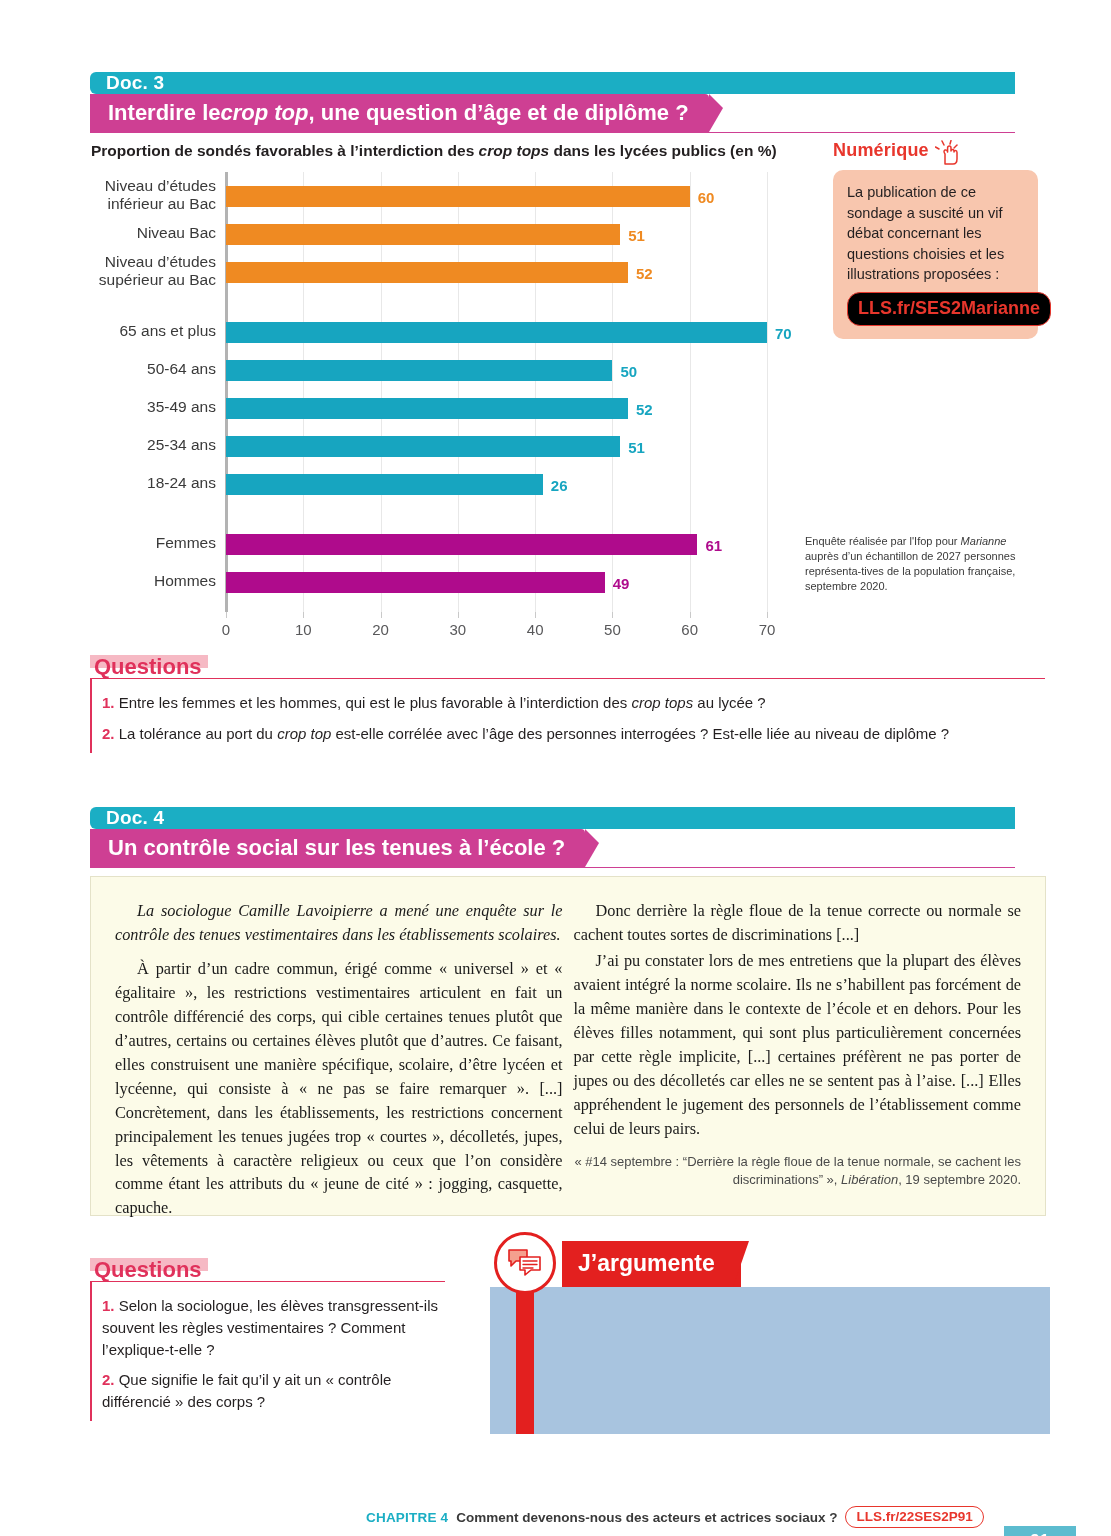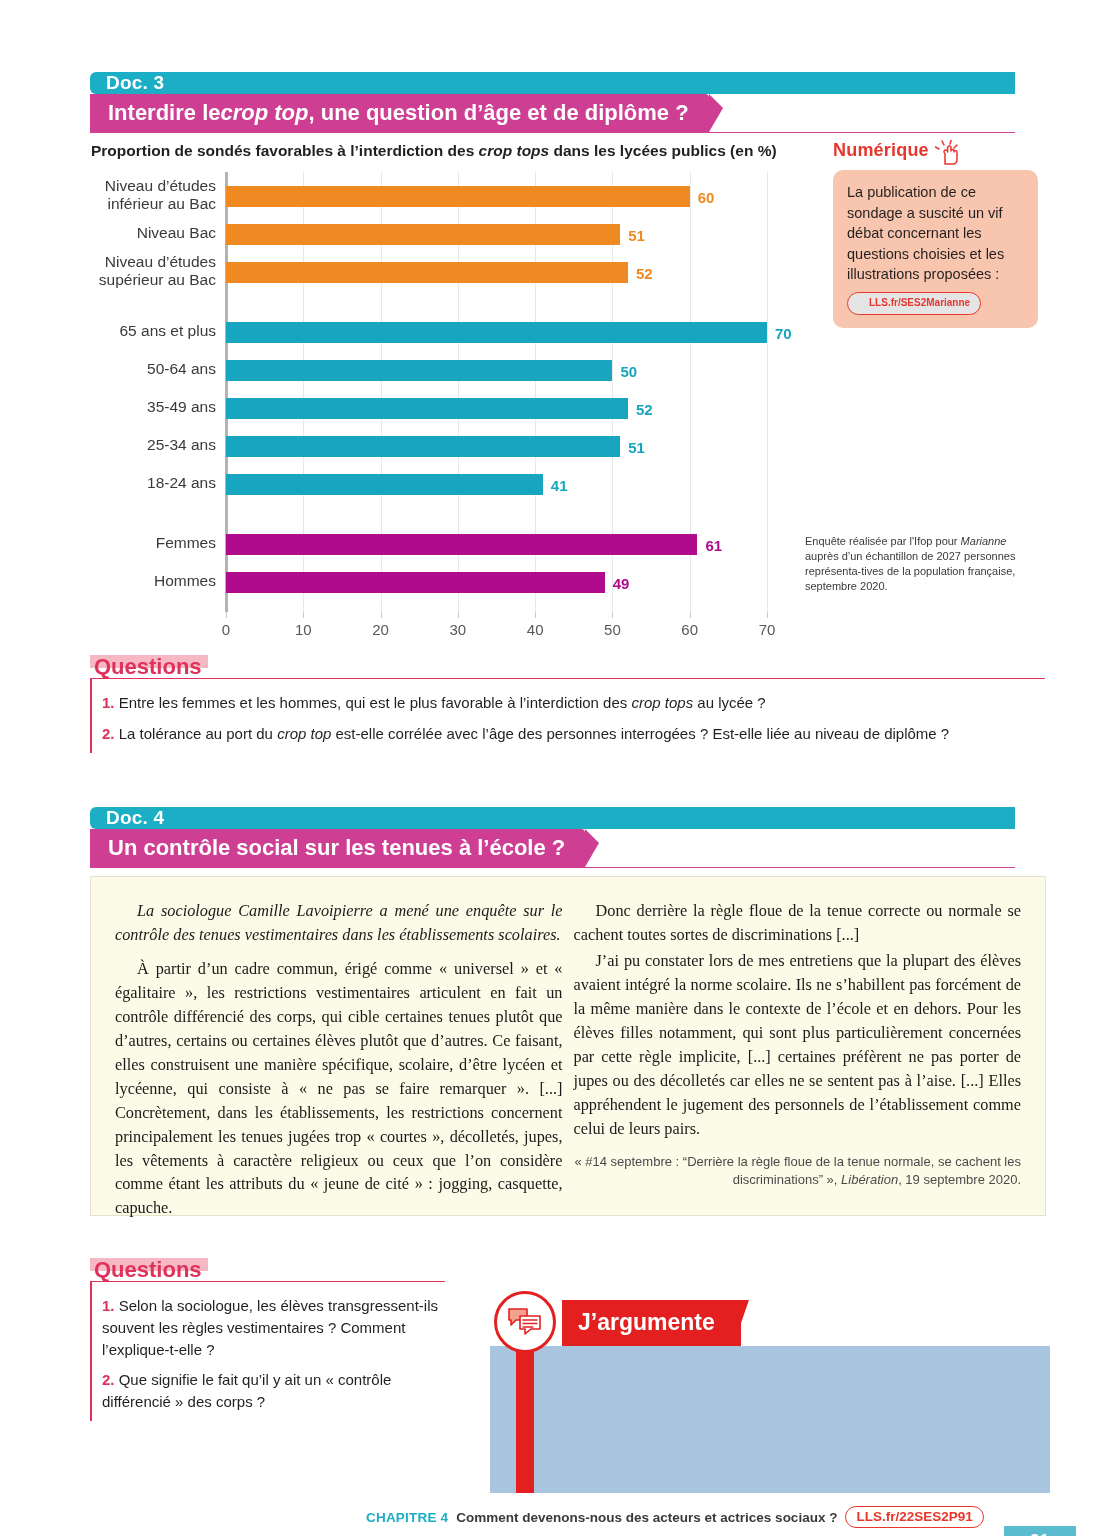--- a/index.html
+++ b/index.html
@@ -50,23 +50,23 @@
   .tickmark { position:absolute; width:1px; height:6px; background:#c9c9c9; }
 
   
   .numerique-wrap { position:absolute; }
   .numerique-title { font-size:18px; font-weight:bold; color:#E8362C; letter-spacing:.2px; }
   .numerique-box {
     background:#F8C6AE; border-radius:10px; padding:12px 14px 13px 14px;
     font-size:14.5px; line-height:1.42; color:#231f20;
   }
   .lls-pill {
-    display:inline-block; margin-top:7px; padding:3px 10px 4px 21px;
-    border:1.4px solid #E8362C; border-radius:13px; background:#e5e5e5;
-    color:#E8362C; font-weight:bold; font-size:10px;
+    display:inline-block; margin-top:7px; padding:3px 10px 4px 10px;
+    border:1.4px solid #E8362C; border-radius:13px; background:#000000;
+    color:#E8362C; font-weight:bold; font-size:18px;
   }
 
   .source-note { position:absolute; font-size:11px; line-height:1.36; color:#3a3a3a; }
   .source-note i { font-style:italic; }
 
   
   .questions { position:absolute; }
   .q-head {
     display:inline-block; font-size:22px; font-weight:bold; color:#E0315B;
     background: linear-gradient(to bottom, #F6B9C4 0%, #F6B9C4 58%, transparent 58%);
@@ -196,21 +196,21 @@
     <div class="barval" style="color: rgb(23, 165, 192); left: 635.886px; top: 408.5px;">52</div>
     <div class="catlabel" style="right: 895px; width: 200px; top: 398.35px;">35-49 ans</div>
     <div class="barrow" style="left: 226px; top: 436px; width: 394.157px;">
       <div class="bar" style="background: rgb(23, 165, 192); width: 100%;"></div>
     </div>
     <div class="barval" style="color: rgb(23, 165, 192); left: 628.157px; top: 446.5px;">51</div>
     <div class="catlabel" style="right: 895px; width: 200px; top: 436.35px;">25-34 ans</div>
     <div class="barrow" style="left: 226px; top: 474px; width: 316.871px;">
       <div class="bar" style="background: rgb(23, 165, 192); width: 100%;"></div>
     </div>
-    <div class="barval" style="color: rgb(23, 165, 192); left: 550.871px; top: 484.5px;">41</div>
+    <div class="barval" style="color: rgb(23, 165, 192); left: 550.871px; top: 484.5px;">26</div>
     <div class="catlabel" style="right: 895px; width: 200px; top: 474.35px;">18-24 ans</div>
     <div class="barrow" style="left: 226px; top: 534px; width: 471.443px;">
       <div class="bar" style="background: rgb(175, 11, 140); width: 100%;"></div>
     </div>
     <div class="barval" style="color: rgb(175, 11, 140); left: 705.443px; top: 544.5px;">61</div>
     <div class="catlabel" style="right: 895px; width: 200px; top: 534.35px;">Femmes</div>
     <div class="barrow" style="left: 226px; top: 572px; width: 378.7px;">
       <div class="bar" style="background: rgb(175, 11, 140); width: 100%;"></div>
     </div>
     <div class="barval" style="color: rgb(175, 11, 140); left: 612.7px; top: 582.5px;">49</div>
@@ -282,21 +282,21 @@
   <div class="q-body">
     <div class="q-item">
       <span class="q-num">1.</span><span> Selon la sociologue, les élèves transgressent-ils souvent les règles vestimentaires ? Comment l’explique-t-elle ?</span>
     </div>
     <div class="q-item">
       <span class="q-num">2.</span><span> Que signifie le fait qu’il y ait un « contrôle différencié » des corps ?</span>
     </div>
   </div>
 </div>
 
-<div class="jarg" style="left:490px; top:1288px; width:560px; height:205px;">
+<div class="jarg" style="left:490px; top:1229px; width:560px; height:205px;">
   <div class="jarg-blueband" style="left:0; top:58px; width:560px; height:147px;"></div>
   <div class="jarg-redbar" style="left:26px; top:58px; width:18px; height:147px;"></div>
   <div class="jarg-tab" style="left:72px; top:12px; height:46px;">
     <span>J’argumente</span>
   </div>
   <div class="jarg-tab-tail" style="left:243px; top:12px; border-bottom-width:46px;"></div>
   <div class="jarg-circle" style="left:4px; top:3px;">
     <svg width="36" height="30" viewBox="0 0 36 30">
       <path d="M2 2 H20 V13 H9 L4 18 V13 H2 Z" fill="#F4A08E" stroke="#E3201F" stroke-width="1.6" stroke-linejoin="round"></path>
       <path d="M13 9 H33 V22 H24 L18 27 V22 H13 Z" fill="#ffffff" stroke="#E3201F" stroke-width="1.6" stroke-linejoin="round"></path>

